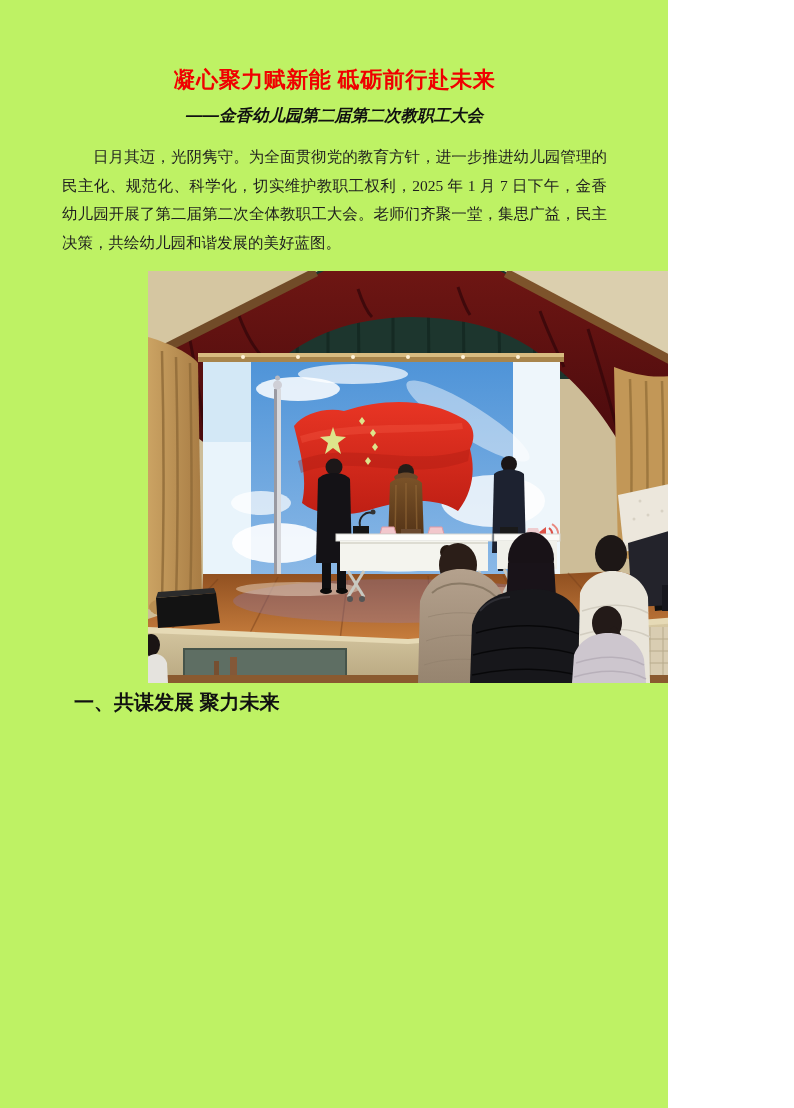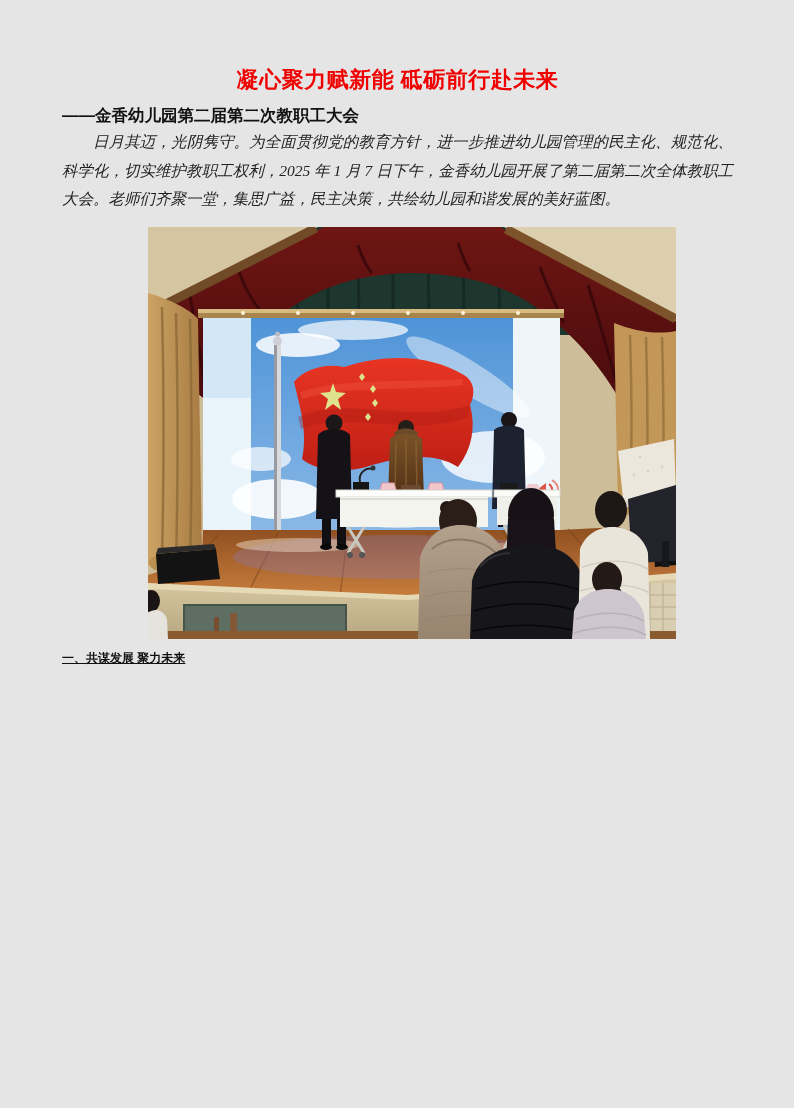--- a/index.html
+++ b/index.html
@@ -1,48 +1,48 @@
 <!DOCTYPE html>
 <html><head>
 <meta charset="utf-8">
 <style>
   html,body{margin:0;padding:0;background:#ffffff;}
   .page{
     position:relative;
-    width:794px;height:1108px;
-    background:#e5e5e5;
+    width:668px;height:1108px;
+    background:#bef264;
     box-sizing:border-box;
     padding:64px 61px 0 62px;
     font-family:"Liberation Serif",serif;
     color:#1f1f1f;
     overflow:hidden;
   }
   .title{
     margin:0;text-align:center;
     font-family:"Liberation Sans",sans-serif;
     font-weight:bold;font-size:22px;line-height:32px;
     color:#f00000;letter-spacing:.5px;
   }
   .subtitle{
-    margin:7px 0 0;
+    margin:7px 0 0;text-align:center;
     font-family:"Liberation Sans",sans-serif;
-    font-weight:bold;font-size:16.5px;line-height:24px;color:#111111;
+    font-weight:bold;font-size:16.5px;line-height:24px;color:#111111;font-style:italic;
   }
   p.body{
     margin:0;font-size:15.5px;line-height:28.7px;
     text-align:justify;text-justify:inter-character;
     text-indent:2em;
   }
-  p.first{margin-top:1px;font-style:italic;}
+  p.first{margin-top:16px;}
   figure.photo{margin:13px 0 0 86px;padding:0;width:528px;height:412px;}
   figure.photo svg{display:block;}
   .sec-heading{
-    margin:8px 0 0;
+    margin:8px 12px 0;
     font-family:"Liberation Sans",sans-serif;
-    font-weight:bold;font-size:12px;line-height:22px;color:#111111;text-decoration:underline;
+    font-weight:bold;font-size:20px;line-height:22px;color:#111111;
   }
   p.after{margin-top:7px;}
 </style>
 </head>
 <body>
 
 <div class="page">
 
   <h1 class="title">凝心聚力赋新能 砥砺前行赴未来</h1>
 

